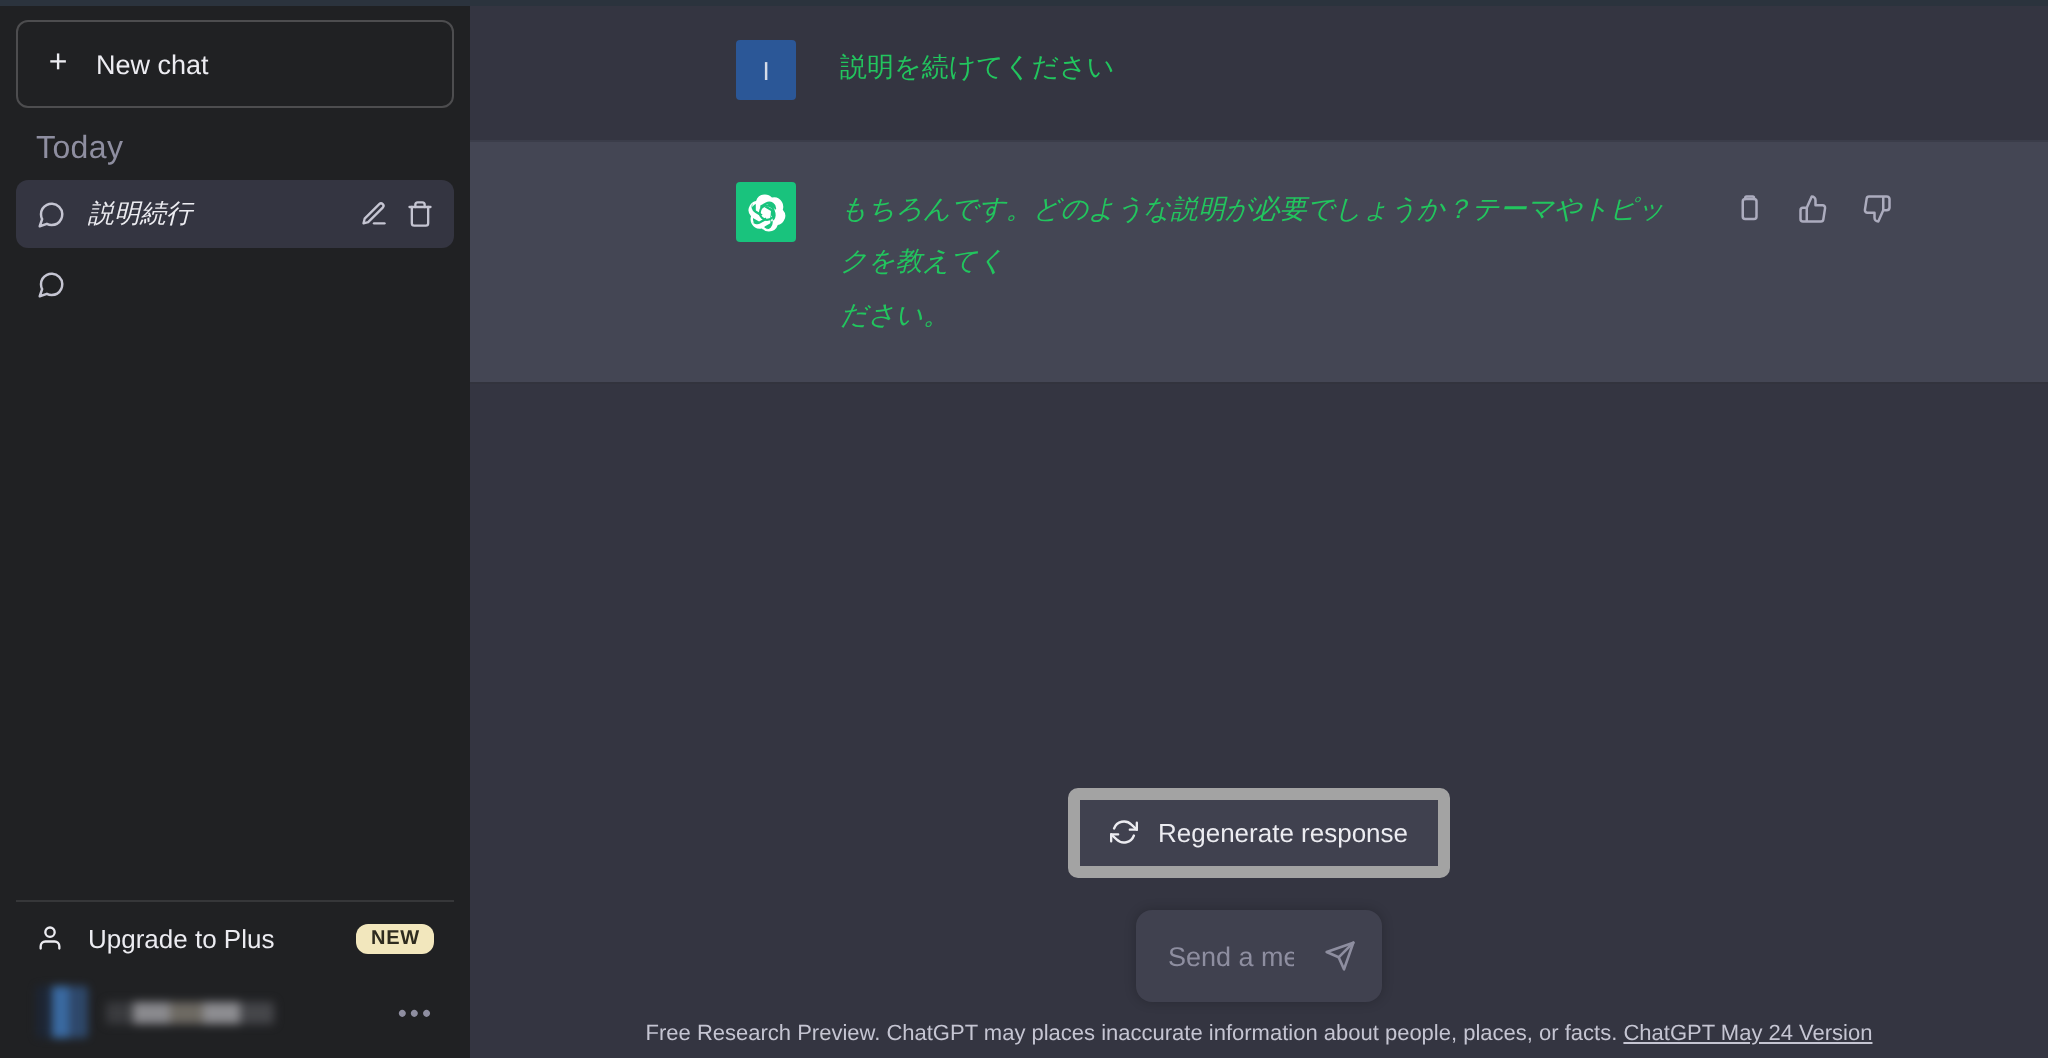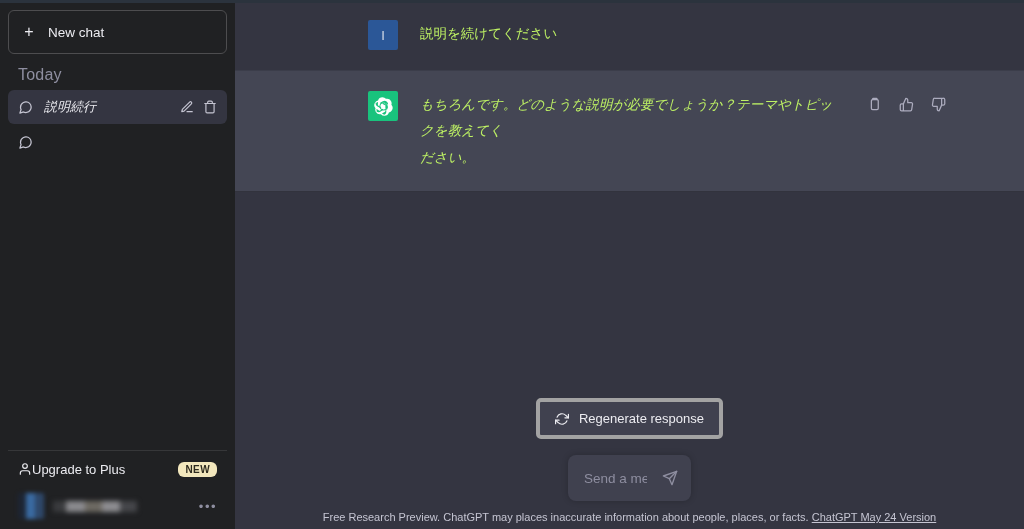--- a/index.html
+++ b/index.html
@@ -42,21 +42,21 @@
   .chatitem .title {
     flex: 1 1 auto; white-space: nowrap; overflow: hidden; text-overflow: clip; font-style: italic;
   }
   .chatitem .acts { display: flex; align-items: center; gap: 9px; }
   .ico { display: inline-flex; align-items: center; justify-content: center; }
   .ico svg { display: block; }
 
   .sidebar-spacer { flex: 1 1 auto; }
   .sidebar-bottom { border-top: 1px solid #363739; padding: 0 0 4px 0; }
   .bottomrow {
-    display: flex; align-items: center; 
+    display: flex; align-items: center; gap: 12px;
     height: 36px; padding: 0 10px; border-radius: 6px;
     color: #ececf1; font-size: 13px; cursor: pointer;
   }
   .bottomrow .label { flex: 1 1 auto; }
   .newbadge {
     background: #f2e7bd; color: #2e2b1f; font-size: 10px; font-weight: bold;
     border-radius: 6px; padding: 2px 7px; letter-spacing: .4px;
   }
   
   .userrow { display: flex; align-items: center; height: 38px; padding: 0 10px; cursor: pointer; }
@@ -76,32 +76,32 @@
   
   .main { flex: 1 1 auto; height: 529px; background: #343541; position: relative; display: flex; flex-direction: column; }
   .thread { position: relative; }
   .msgrow { display: flex; width: 100%; padding: 20px 0; }
   .msgrow.user { background: #343541; }
   .msgrow.assistant { background: #444654; border-top: 1px solid #3b3d4a; border-bottom: 1px solid #32333d; font-style: italic; }
   .msginner { display: flex; gap: 22px; width: 100%; padding-left: 133px; padding-right: 78px; }
   .avatar { width: 30px; height: 30px; flex: 0 0 30px; border-radius: 2px; display: flex; align-items: center; justify-content: center; }
   .avatar.user { background: #2b5797; color: #d6dce8; font-size: 13px; }
   .avatar.bot { background: #19c37d; }
-  .msgbody { flex: 1 1 auto; min-width: 0; color: #bef264; font-size: 13.5px; line-height: 1.95; padding-top: 1px; }
+  .msgbody { flex: 1 1 auto; min-width: 0; color: #22c55e; font-size: 13.5px; line-height: 1.95; padding-top: 1px; }
   .msgbody .line { white-space: pre-wrap; }
   .msgacts { display: flex; align-items: flex-start; gap: 17px; padding-top: 6px; flex: 0 0 auto; }
 
   .filler { flex: 1 1 auto; background: #343541; }
 
   
   .composer { position: absolute; left: 0; right: 0; bottom: 0; background: #343541; padding-bottom: 6px; }
   .regen-wrap { display: flex; justify-content: center; margin-bottom: 16px; }
   .regen {
-    display: inline-flex; align-items: flex-end; gap: 10px;
-    background: #40414f; border: 4px solid #a3a3a3; border-radius: 5px;
+    display: inline-flex; align-items: flex-start; gap: 10px;
+    background: #40414f; border: 6px solid #a3a3a3; border-radius: 5px;
     color: #ececf1; font-size: 13px; padding: 9px 15px; cursor: pointer;
   }
   .inputwrap { padding: 0 333px 0 333px; }
   .inputbox {
     position: relative; background: #40414f; border-radius: 8px;
     height: 46px; display: flex; align-items: center;
     padding: 0 44px 0 16px; box-shadow: 0 0 6px rgba(0,0,0,.22);
   }
   .inputbox input {
     width: 100%; background: transparent; border: 0; outline: none;

